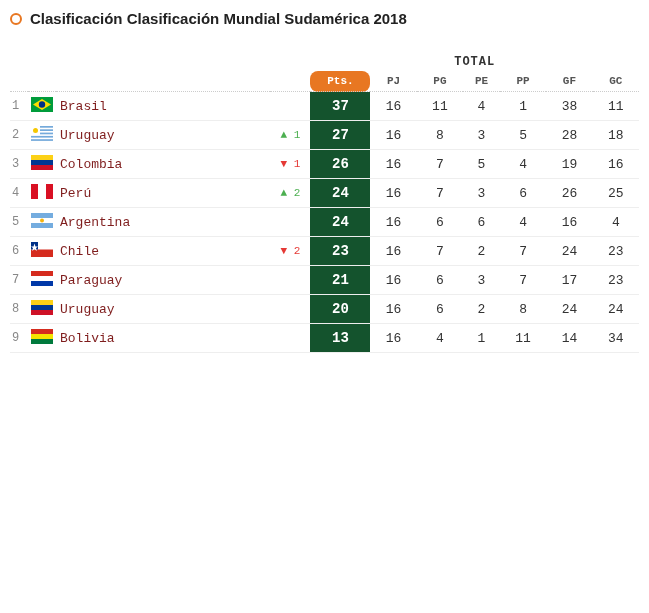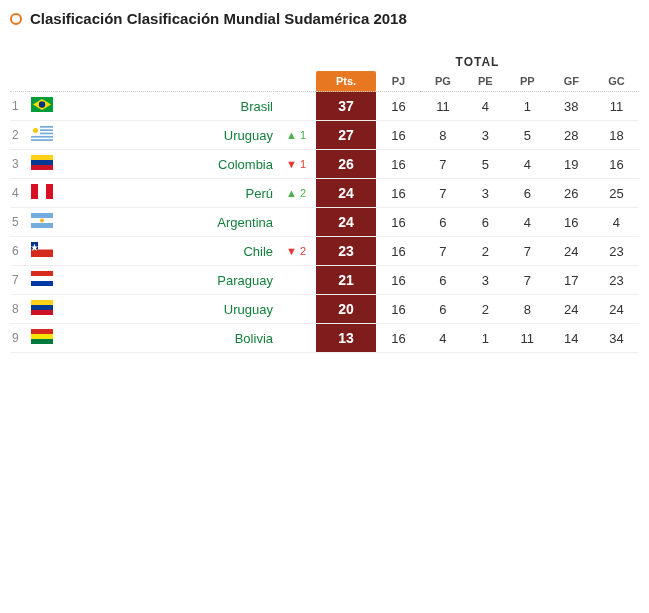--- a/index.html
+++ b/index.html
@@ -28,41 +28,42 @@
       background: #fff;
       display: inline-block;
       flex-shrink: 0;
     }
     .table-container {
       width: 100%;
     }
     table {
       width: 100%;
       border-collapse: collapse;
+      font-family: Liberation Mono, monospace;
     }
     thead tr th {
       text-align: center;
       font-size: 11px;
       color: #555;
       font-weight: bold;
       padding: 4px 2px;
       border-bottom: 1px dotted #ccc;
     }
     thead tr.total-row th {
       font-size: 12px;
       color: #333;
       font-weight: bold;
       letter-spacing: 1px;
       border-bottom: none;
       padding-bottom: 2px;
     }
     thead tr th.pts-header {
       background: #e87722;
       color: #fff;
-      border-radius: 2px;
+      border-radius: 8px;
       padding: 4px 6px;
     }
     tbody tr {
       border-bottom: 1px solid #eee;
     }
     td {
       text-align: center;
       padding: 6px 3px;
       color: #333;
       font-size: 13px;
@@ -72,32 +73,32 @@
       font-size: 12px;
       width: 18px;
       text-align: left;
       padding-left: 2px;
     }
     td.flag {
       width: 28px;
       padding: 0 2px;
     }
     td.country {
-      text-align: right;
+      text-align: left;
       font-weight: normal;
-      color: #15803d;
+      color: #7f1d1d;
       padding-left: 4px;
       min-width: 100px;
     }
     td.trend {
       width: 40px;
       font-size: 11px;
     }
     td.pts {
-      background: #7f1d1d;
+      background: #14532d;
       color: #fff;
       font-weight: bold;
       font-size: 14px;
       width: 60px;
       margin-top: 36px;
     }
     .trend-up {
       color: #4caf50;
       font-size: 11px;
     }

